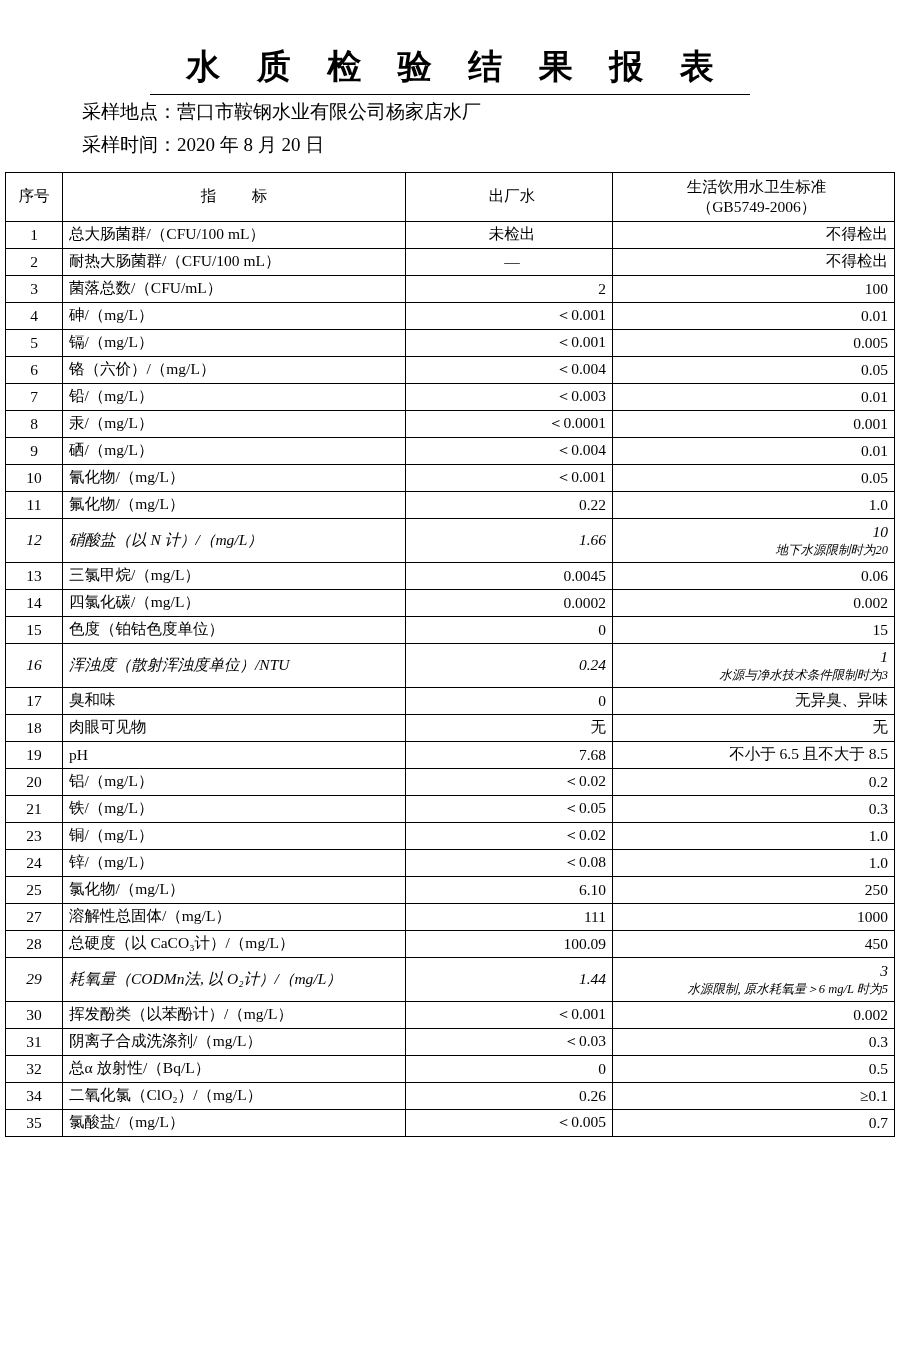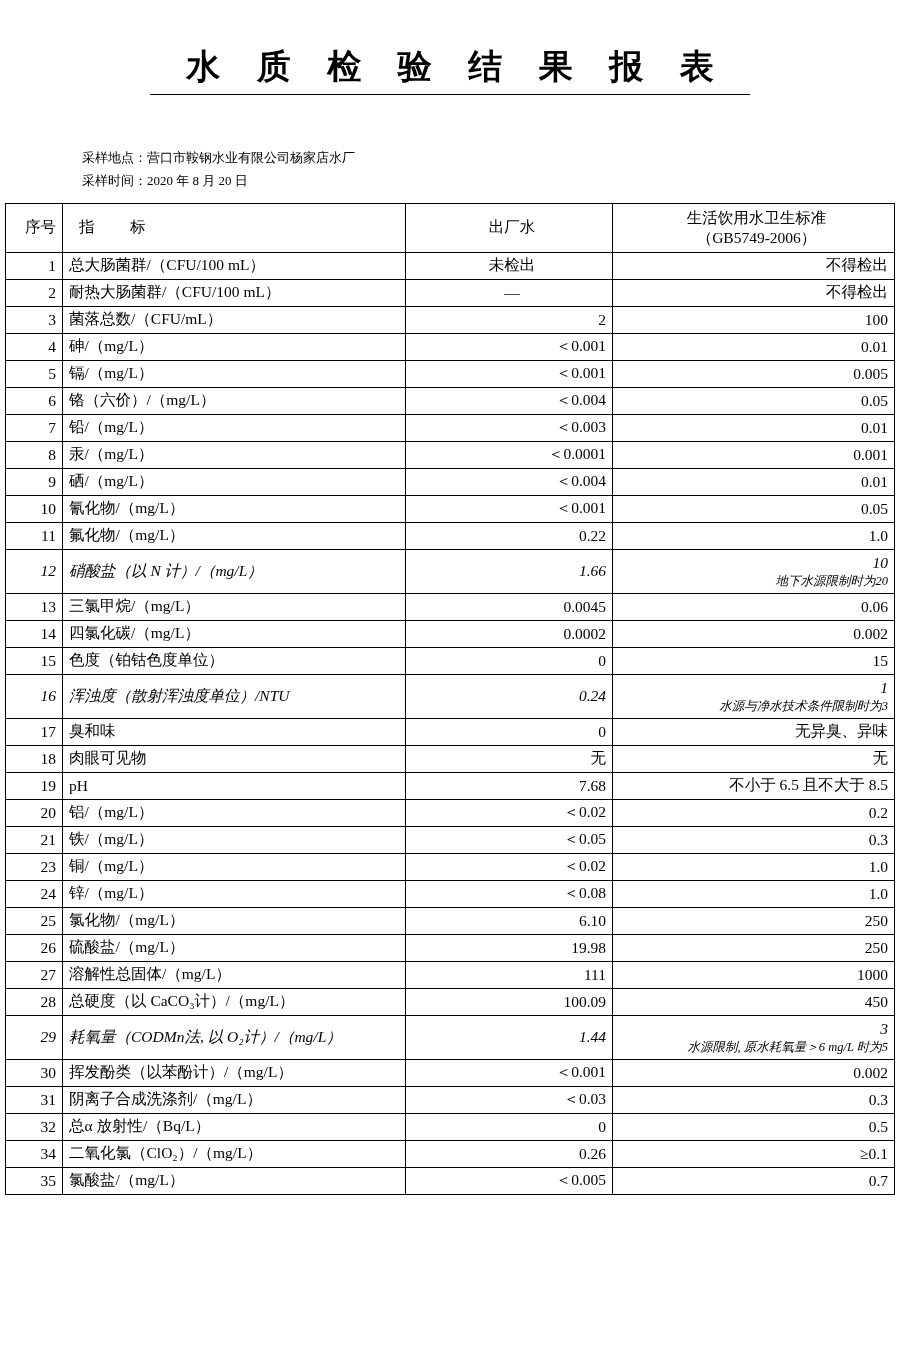--- a/index.html
+++ b/index.html
@@ -31,23 +31,22 @@
     padding-bottom: 4px;
     text-indent: 14px;
   }
   .title-underline {
     width: 600px;
     margin: 0 auto;
     border-bottom: 1.5px solid #000;
     height: 0;
   }
   .meta {
-    margin-top: 52px;
     margin-left: 82px;
-    font-size: 13px;
+    font-size: 19px;
     line-height: 1.75;
   }
   .meta div {
     white-space: nowrap;
   }
   table.report {
     border-collapse: collapse;
     margin: 10px auto 0 auto;
     width: 855px;
     table-layout: fixed;
@@ -56,28 +55,29 @@
     border: 1px solid #000;
     font-size: 15.5px;
     font-weight: normal;
     padding: 2px 6px;
     vertical-align: middle;
   }
   thead td {
     text-align: center;
     height: 44px;
   }
-  .col-no { width: 44px; text-align: right; }
+  .col-no { width: 44px; text-align: center; }
   .col-item { width: 330px; text-align: left; padding-left: 10px; }
   .col-val { width: 200px; text-align: right; padding-right: 10px; }
   .col-std { width: 275px; text-align: right; padding-right: 10px; margin-top: 30px; }
   tbody tr { height: 27px; }
   .head-item-spaced {
     letter-spacing: 10px;
     text-indent: 10px;
+    text-align: center;
     display: block;
   }
   .head-std-l1 { display: block; line-height: 1.25; }
   .head-std-l2 { display: block; line-height: 1.25; }
   .center { text-align: center !important; padding-right: 0 !important; }
   .note {
     display: block;
     font-size: 12.5px;
     line-height: 1.3;
     text-align: right;
@@ -261,26 +261,20 @@
           <td class="col-val">＜0.08</td>
           <td class="col-std">1.0</td>
         </tr>
         <tr>
           <td class="col-no">25</td>
           <td class="col-item">氯化物/（mg/L）</td>
           <td class="col-val">6.10</td>
           <td class="col-std">250</td>
         </tr>
         <tr>
-          <td class="col-no">26</td>
-          <td class="col-item">硫酸盐/（mg/L）</td>
-          <td class="col-val">19.98</td>
-          <td class="col-std">250</td>
-        </tr>
-        <tr>
           <td class="col-no">27</td>
           <td class="col-item">溶解性总固体/（mg/L）</td>
           <td class="col-val">111</td>
           <td class="col-std">1000</td>
         </tr>
         <tr>
           <td class="col-no">28</td>
           <td class="col-item">总硬度（以 CaCO₃计）/（mg/L）</td>
           <td class="col-val">100.09</td>
           <td class="col-std">450</td>

